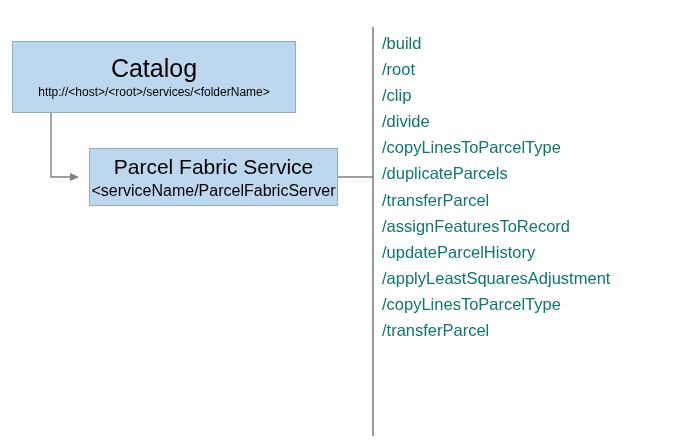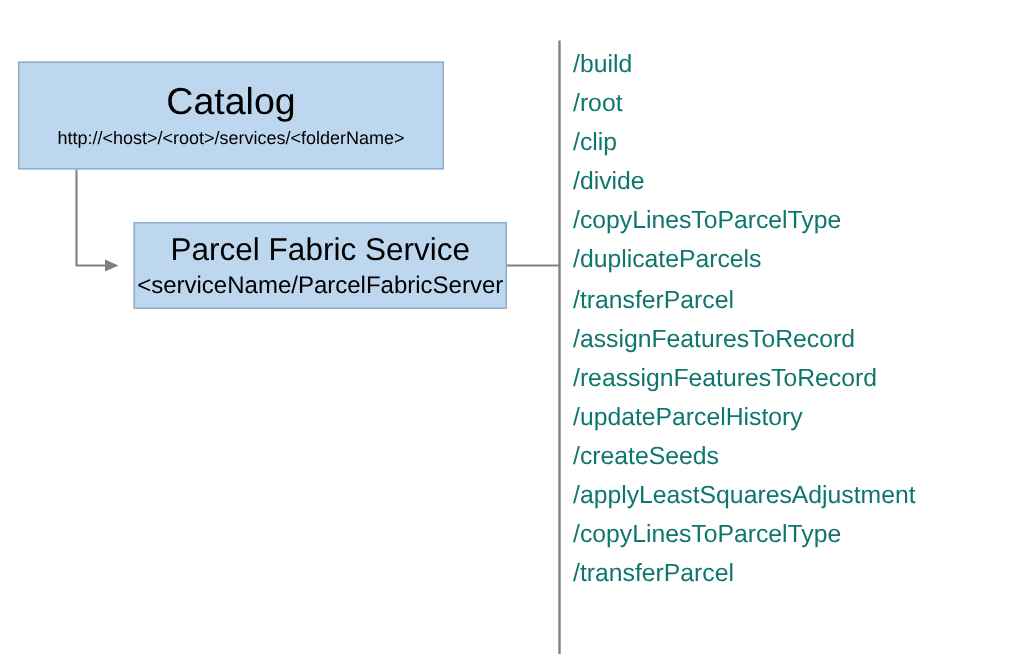--- a/index.html
+++ b/index.html
@@ -119,22 +119,20 @@
 
   <div id="operations">
     <div class="op-item">/build</div>
     <div class="op-item">/root</div>
     <div class="op-item">/clip</div>
     <div class="op-item">/divide</div>
     <div class="op-item">/copyLinesToParcelType</div>
     <div class="op-item">/duplicateParcels</div>
     <div class="op-item">/transferParcel</div>
     <div class="op-item">/assignFeaturesToRecord</div>
-    <div class="op-item">/reassignFeaturesToRecord</div>
     <div class="op-item">/updateParcelHistory</div>
-    <div class="op-item">/createSeeds</div>
     <div class="op-item">/applyLeastSquaresAdjustment</div>
     <div class="op-item">/copyLinesToParcelType</div>
     <div class="op-item">/transferParcel</div>
 
   </div>
 
 </div>
 
 </body></html>

